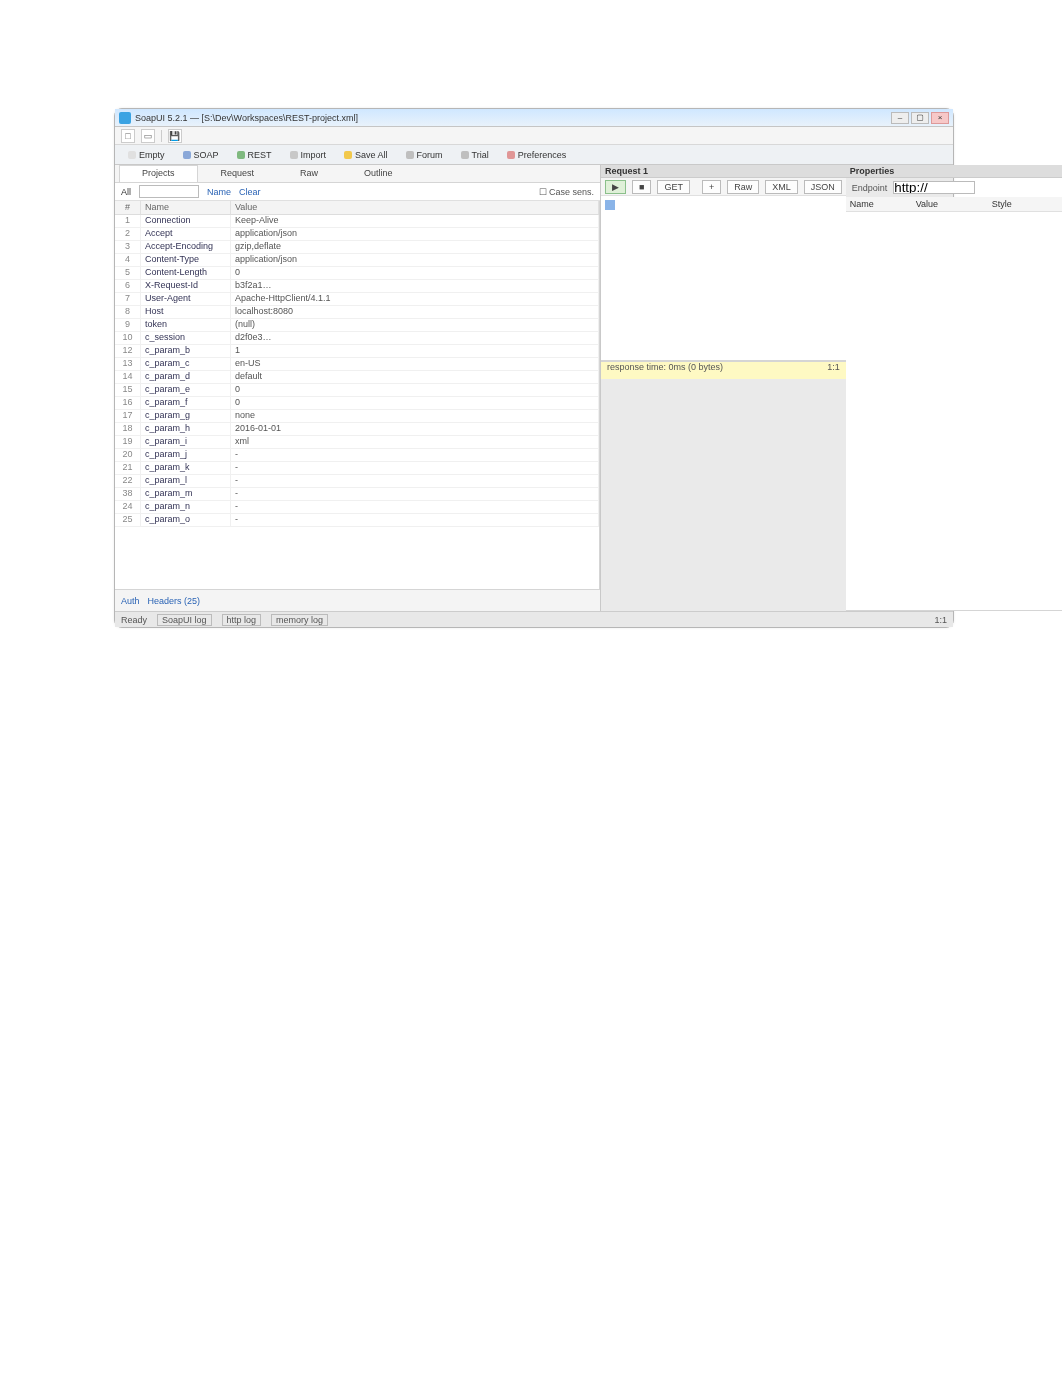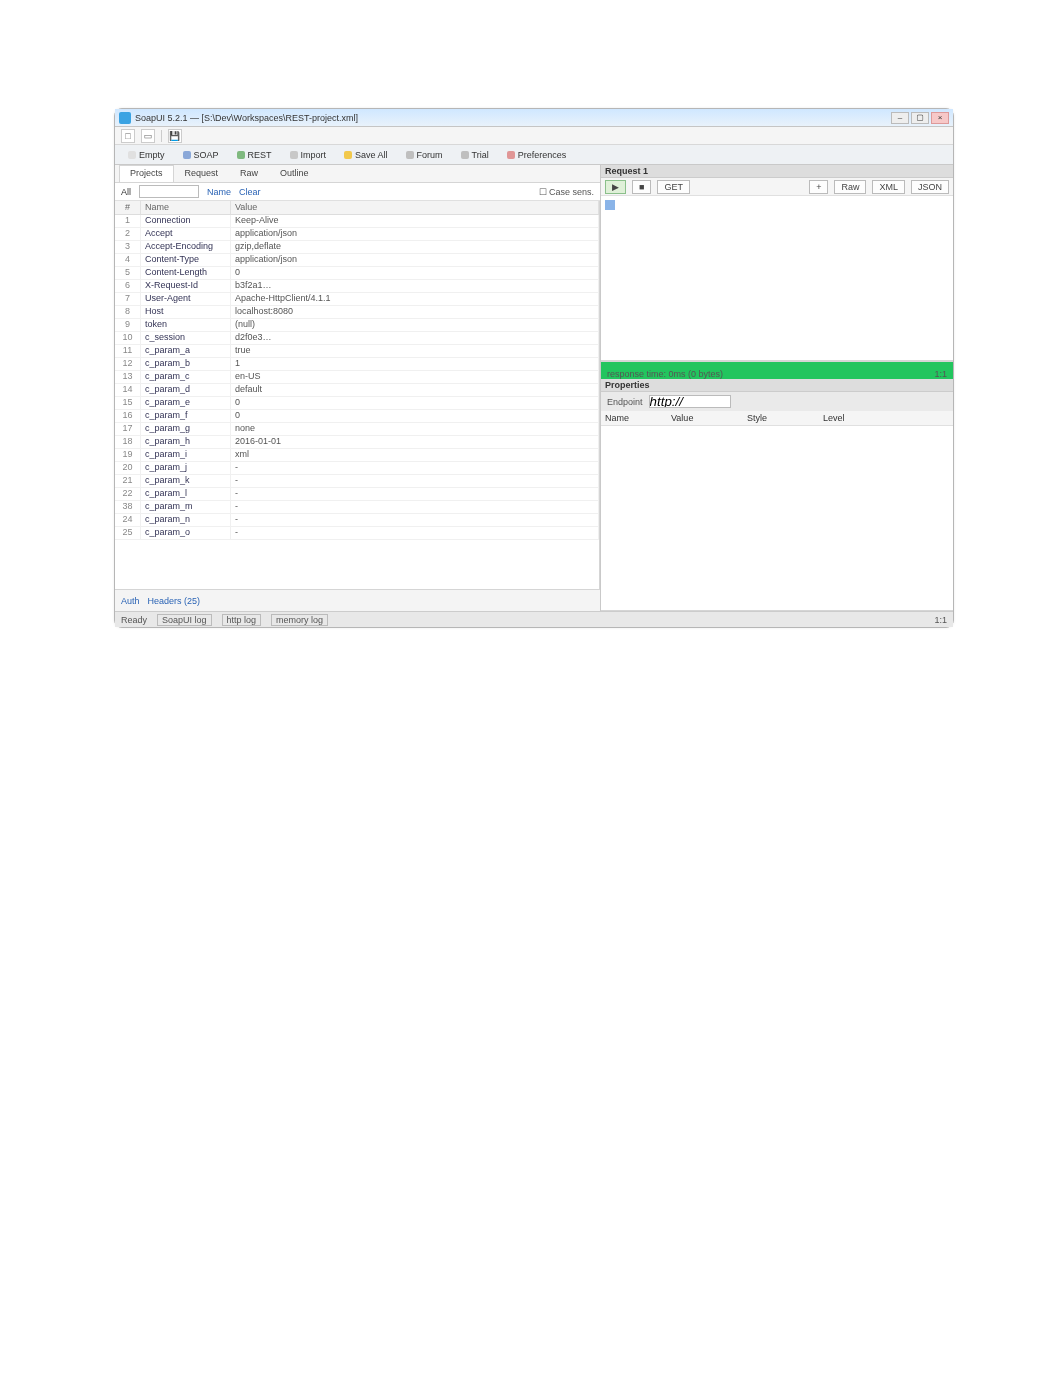--- a/index.html
+++ b/index.html
@@ -75,30 +75,30 @@
     padding: 3px 8px 2px 8px;
     font-size: 9px;
     color: #333;
     border: 1px solid transparent;
     display:flex; align-items:center; gap:3px;
   }
   .rtab .dot { width:8px; height:8px; border-radius:2px; }
   
   .main { flex:1; display:flex; min-height:0; background:#eaeaea; }
   .left { flex: 0 0 58%; display:flex; flex-direction:column; background:#f3f3f3; border-right:1px solid #c9c9c9; }
-  .right { flex: 1; display:flex; flex-direction:column; min-width:0; }
+  .right { flex: 1; display:flex; flex-direction:row; min-width:0; }
   
   .left-tabs {
     height:18px;
     background:#f5f5f5;
     border-bottom:1px solid #d5d5d5;
     display:flex; padding:0 4px;
   }
   .ltab {
-    padding:2px 10px; font-size:9px; color:#444;
+    padding:2px 22px; font-size:9px; color:#444;
     border:1px solid transparent; border-bottom:none;
   }
   .ltab.active { background:#fff; border-color:#d5d5d5; }
   
   .filter {
     height:18px;
     background:#fff;
     border-bottom:1px solid #e0e0e0;
     display:flex; align-items:center; padding:0 6px; gap:8px;
     font-size:9px;
@@ -143,22 +143,22 @@
   .panel-tools {
     height:18px; background:#f5f5f5; border-bottom:1px solid #e0e0e0;
     display:flex; align-items:center; padding:0 4px; gap:6px; font-size:9px;
   }
   .tbtn {
     height:14px; padding:0 6px; border:1px solid #bbb; background:#fdfdfd;
     display:flex;align-items:center; color:#444;
   }
   .panel-body { flex:1; background:#fff; position:relative; border-bottom:1px solid #d5d5d5; }
   .panel-foot {
-    height:18px; background:#22c55e; border-top:1px solid #d5d5d5;
-    display:flex; align-items:flex-end; padding:0 6px; justify-content:space-between;
+    height:18px; background:#fef9c3; border-top:1px solid #d5d5d5;
+    display:flex; align-items:flex-start; padding:0 6px; justify-content:space-between;
     font-size:9px; color:#555;
   }
   .right-top { display:flex; flex-direction:column; height: 48%; }
   .right-bot { display:flex; flex-direction:column; flex:1; }
   .field-row { display:flex; align-items:center; gap:6px; padding:3px 6px; font-size:9px; color:#555;}
   .field-row input { height:13px; border:1px solid #bbb; }
   .status {
     height:16px; background:#e8e8e8; border-top:1px solid #ccc;
     display:flex; align-items:center; padding:0 6px; gap:10px;
     font-size:9px; color:#555;
@@ -296,25 +296,20 @@
                 </div>
                 <div class="grow">
                   <div class="gc gc1">9</div>
                   <div class="gc gc2">token</div>
                   <div class="gc gc3">(null)</div>
                 </div>
                 <div class="grow">
                   <div class="gc gc1">10</div>
                   <div class="gc gc2">c_session</div>
                   <div class="gc gc3">d2f0e3…</div>
-                </div>
-                <div class="grow">
-                  <div class="gc gc1">11</div>
-                  <div class="gc gc2">c_param_a</div>
-                  <div class="gc gc3">true</div>
                 </div>
                 <div class="grow">
                   <div class="gc gc1">12</div>
                   <div class="gc gc2">c_param_b</div>
                   <div class="gc gc3">1</div>
                 </div>
                 <div class="grow">
                   <div class="gc gc1">13</div>
                   <div class="gc gc2">c_param_c</div>
                   <div class="gc gc3">en-US</div>
@@ -418,21 +413,21 @@
           <div class="panel-foot">
             <span>response time: 0ms (0 bytes)</span>
             <span>1:1</span>
           </div>
         </div>
 
         <div class="right-bot">
           <div class="panel-title">Properties</div>
           <div class="field-row">
             <span>Endpoint</span>
-            <input style="width: 82px; font-style: italic;" value="http://">
+            <input style="width: 82px;" value="http://">
           </div>
           <div class="panel-tools" style="height:15px">
             <span style="width:60px">Name</span>
             <span style="width:70px">Value</span>
             <span style="width:70px">Style</span>
             <span style="flex:1">Level</span>
           </div>
           <div class="panel-body"></div>
         </div>
       </div>

